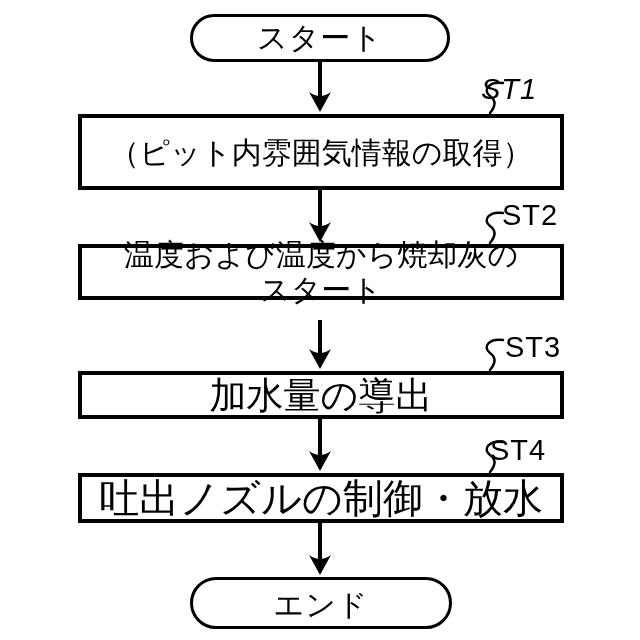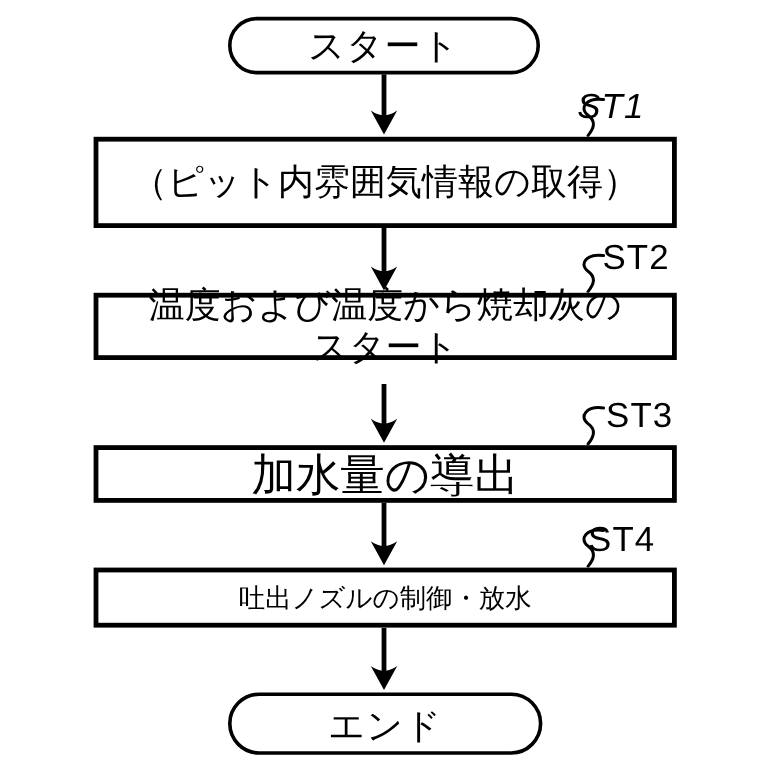--- a/index.html
+++ b/index.html
@@ -43,21 +43,21 @@
     align-items: center;
     justify-content: center;
     font-size: 30px;
     line-height: 35px;
     text-align: center;
     white-space: nowrap;
   }
   #step-box-st1 { top: 114px; height: 76px; }
   #step-box-st2 { top: 244px; height: 56px; }
   #step-box-st3 { top: 371px; height: 48px; font-size: 37px; }
-  #step-box-st4 { top: 473px; height: 50px; font-size: 22px; }
+  #step-box-st4 { top: 473px; height: 50px; font-size: 40px; }
   .st-label {
     position: absolute;
     font-size: 29px;
     line-height: 29px;
     letter-spacing: 1px;
   }
   #step-ref-st1 { left: 481px; top: 75px; font-style: italic;  }
   #step-ref-st2 { left: 502px; top: 201px; }
   #step-ref-st3 { left: 505px; top: 333px; }
   #step-ref-st4 { left: 490px; top: 436px; }

